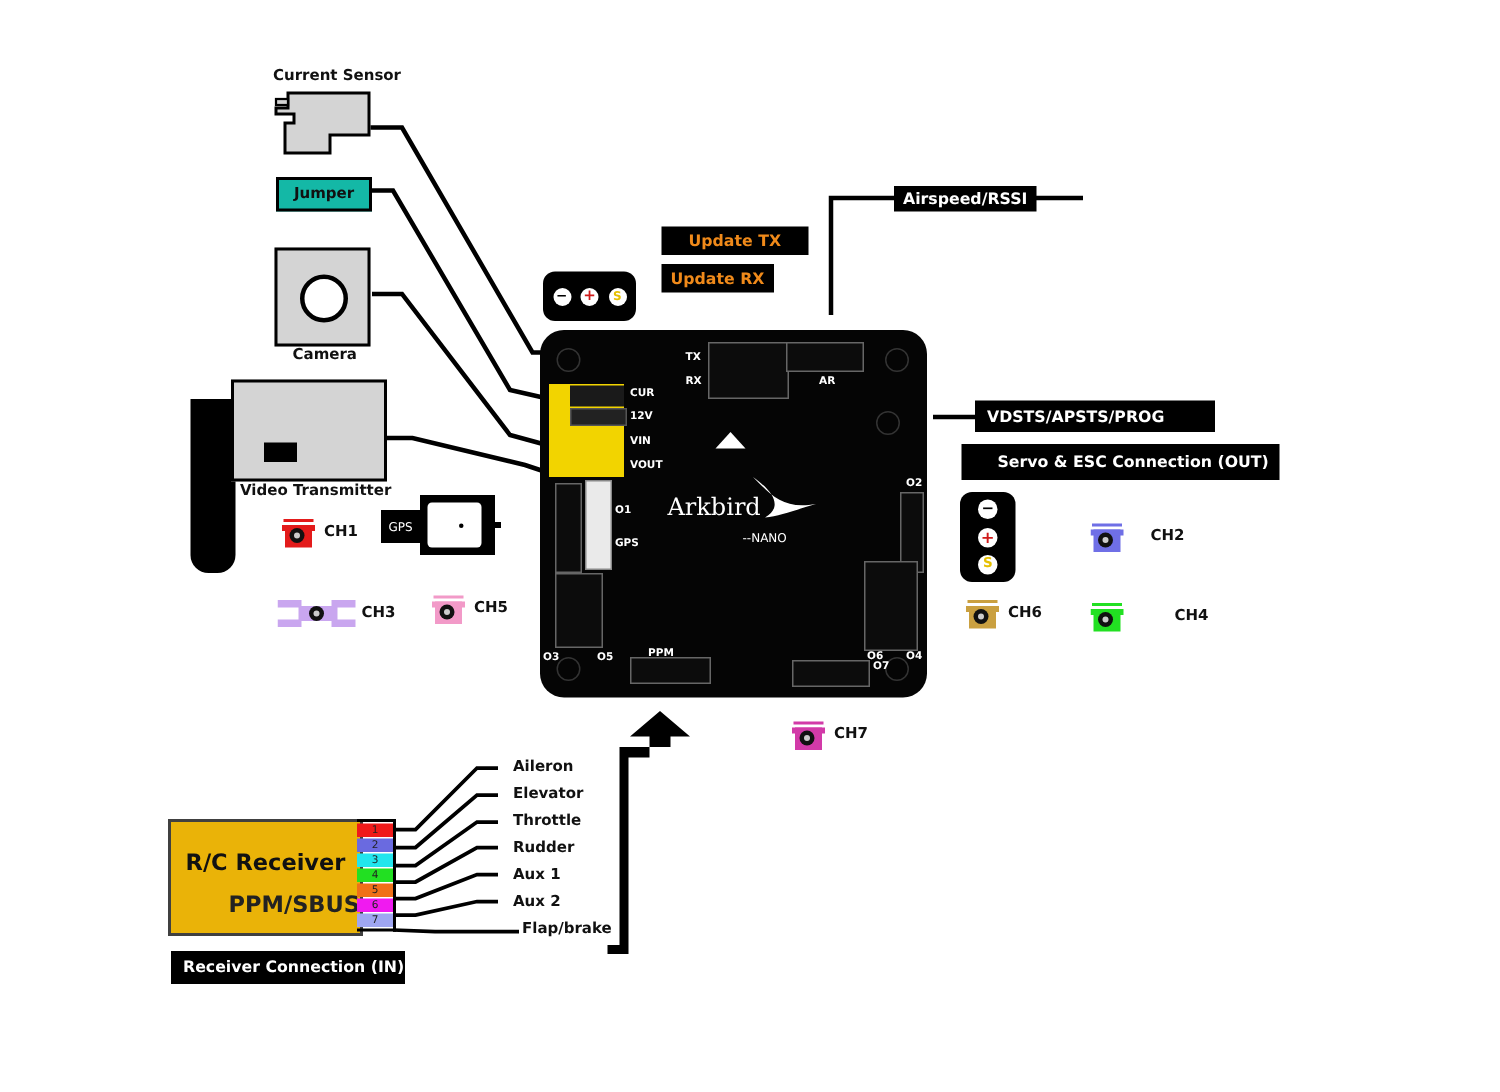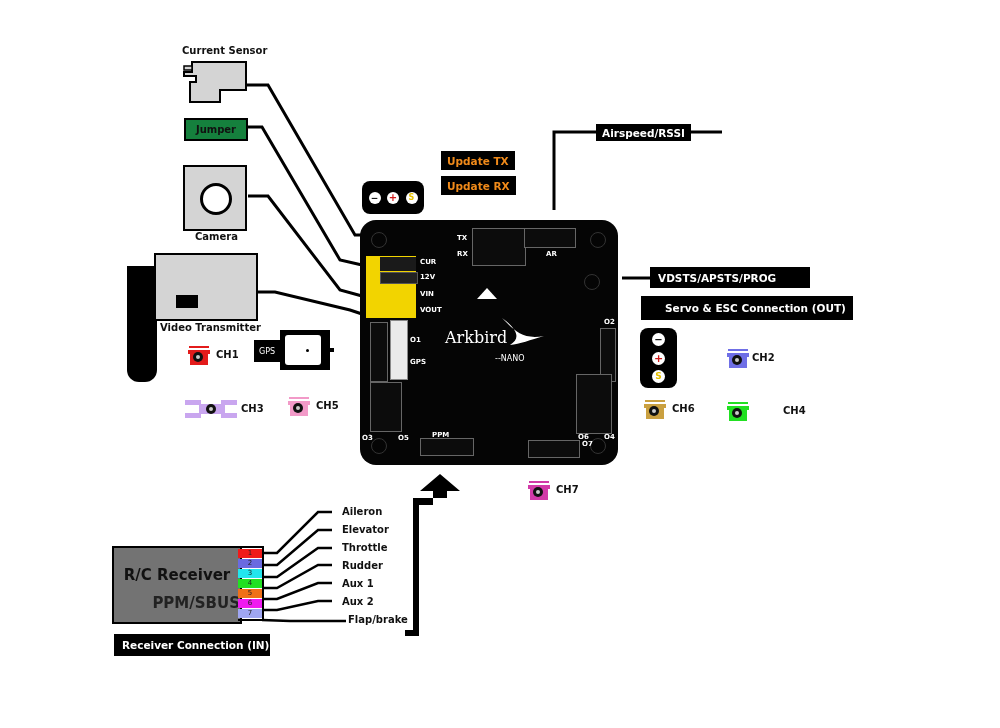--- a/index.html
+++ b/index.html
@@ -42,21 +42,21 @@
   <polygon points="408,630 416,630 416,498 447,498 447,491 460,491 440,474 420,491 433,491 433,505 416,505 416,630" fill="#000"></polygon>
   <path d="M405,633 L416,633 L416,498" stroke="#000" stroke-width="6" fill="none"></path>
 </svg>
 
 <div class="abs lbl" style="left:182px;top:45px;">Current Sensor</div>
 <svg class="abs" style="left:182px;top:60px" width="68" height="46">
   <path d="M10,2 H64 V30 H38 V42 H8 V22 H14 V16 H2 V12 H10 Z" fill="#d4d4d4" stroke="#000" stroke-width="2"></path>
   <rect x="2" y="6" width="8" height="4" fill="#d4d4d4" stroke="#000" stroke-width="1.5"></rect>
 </svg>
 
-<div class="abs" style="left:184px;top:118px;width:60px;height:19px;background:#15803d;border:2px solid #000;display:flex;align-items:center;justify-content:center;">
+<div class="abs" style="left:184px;top:118px;width:60px;height:19px;background:#14b8a6;border:2px solid #000;display:flex;align-items:center;justify-content:center;">
   <span class="lbl">Jumper</span>
 </div>
 
 <div class="abs" style="left:183px;top:165px;width:60px;height:62px;background:#d4d4d4;border:2px solid #000;">
   <div class="abs" style="left:15px;top:16px;width:26px;height:26px;border:3px solid #000;border-radius:50%;background:#fff;"></div>
 </div>
 <div class="abs lbl" style="left:195px;top:231px;">Camera</div>
 
 <div class="abs" style="left:127px;top:266px;width:30px;height:116px;background:#000;border-radius:0 0 12px 12px;"></div>
 <div class="abs" style="left:154px;top:253px;width:100px;height:64px;background:#d4d4d4;border:2px solid #000;">
@@ -77,21 +77,21 @@
       <rect x="0" y="6" width="22" height="4" fill="#e31b1b"></rect>
       <circle cx="10" cy="13" r="5" fill="#111"></circle>
       <circle cx="10" cy="13" r="2" fill="#ccc"></circle>
     </svg><span class="servo-ch abs" style="left:28px;top:5px;">CH1</span></div>
 <div id="servo-CH2" class="abs" style="left:727px;top:347px;"><svg width="24" height="22">
       <rect x="1" y="2" width="20" height="2" fill="#6f6fe6"></rect>
       <rect x="2" y="6" width="18" height="15" fill="#6f6fe6"></rect>
       <rect x="0" y="6" width="22" height="4" fill="#6f6fe6"></rect>
       <circle cx="10" cy="13" r="5" fill="#111"></circle>
       <circle cx="10" cy="13" r="2" fill="#ccc"></circle>
-    </svg><span class="servo-ch abs" style="left:25px;top:5px;">CH2</span></div>
+    </svg><span class="servo-ch abs" style="left:40px;top:5px;">CH2</span></div>
 <div id="servo-CH3" class="abs" style="left:185px;top:398px;"><svg width="54" height="22">
       <path d="M0,2 H16 V6 H36 V2 H52 V7 H40 V15 H52 V20 H36 V16 H16 V20 H0 V15 H14 V7 H0 Z" fill="#c9a6ef"></path>
       <circle cx="26" cy="11" r="5" fill="#111"></circle>
       <circle cx="26" cy="11" r="2" fill="#ccc"></circle>
     </svg><span class="servo-ch abs" style="left:56px;top:5px;">CH3</span></div>
 <div id="servo-CH4" class="abs" style="left:727px;top:400px;"><svg width="24" height="22">
       <rect x="1" y="2" width="20" height="2" fill="#22e022"></rect>
       <rect x="2" y="6" width="18" height="15" fill="#22e022"></rect>
       <rect x="0" y="6" width="22" height="4" fill="#22e022"></rect>
       <circle cx="10" cy="13" r="5" fill="#111"></circle>
@@ -112,21 +112,21 @@
       <circle cx="10" cy="13" r="2" fill="#ccc"></circle>
     </svg><span class="servo-ch abs" style="left:28px;top:5px;">CH6</span></div>
 <div id="servo-CH7" class="abs" style="left:528px;top:479px;"><svg width="24" height="22">
       <rect x="1" y="2" width="20" height="2" fill="#d23aa8"></rect>
       <rect x="2" y="6" width="18" height="15" fill="#d23aa8"></rect>
       <rect x="0" y="6" width="22" height="4" fill="#d23aa8"></rect>
       <circle cx="10" cy="13" r="5" fill="#111"></circle>
       <circle cx="10" cy="13" r="2" fill="#ccc"></circle>
     </svg><span class="servo-ch abs" style="left:28px;top:5px;">CH7</span></div>
 
-<div class="abs blk org" style="left:441px;top:151px;height:19px;padding:0 6px;">Update TX</div>
+<div class="abs blk org" style="left:441px;top:151px;height:19px;padding:0 18px;">Update TX</div>
 <div class="abs blk org" style="left:441px;top:176px;height:19px;padding:0 6px;">Update RX</div>
 
 <div class="abs" style="left:362px;top:181px;width:62px;height:33px;background:#000;border-radius:8px;display:flex;align-items:center;justify-content:space-evenly;">
   <span style="width:12px;height:12px;border-radius:50%;background:#fff;color:#000;font-size:9px;font-weight:bold;display:flex;align-items:center;justify-content:center;">−</span>
   <span style="width:12px;height:12px;border-radius:50%;background:#fff;color:#d01a1a;font-size:10px;font-weight:bold;display:flex;align-items:center;justify-content:center;">+</span>
   <span style="width:12px;height:12px;border-radius:50%;background:#fff;color:#e6c000;font-size:8px;font-weight:bold;display:flex;align-items:center;justify-content:center;">S</span>
 </div>
 
 <div class="abs board">
   <div class="abs hole" style="left:11px;top:12px;"></div>
@@ -178,21 +178,21 @@
 <div class="abs blk" style="left:596px;top:124px;height:17px;padding:0 6px;">Airspeed/RSSI</div>
 <div class="abs blk" style="left:650px;top:267px;width:152px;height:21px;padding-left:8px;">VDSTS/APSTS/PROG</div>
 <div class="abs blk" style="left:641px;top:296px;width:188px;height:24px;padding-left:24px;">Servo &amp; ESC Connection (OUT)</div>
 
 <div class="abs" style="left:640px;top:328px;width:37px;height:60px;background:#000;border-radius:8px;display:flex;flex-direction:column;align-items:center;justify-content:space-evenly;">
   <span style="width:13px;height:13px;border-radius:50%;background:#fff;color:#000;font-size:10px;font-weight:bold;display:flex;align-items:center;justify-content:center;">−</span>
   <span style="width:13px;height:13px;border-radius:50%;background:#fff;color:#d01a1a;font-size:11px;font-weight:bold;display:flex;align-items:center;justify-content:center;">+</span>
   <span style="width:13px;height:13px;border-radius:50%;background:#fff;color:#e6c000;font-size:9px;font-weight:bold;display:flex;align-items:center;justify-content:center;">S</span>
 </div>
 
-<div class="abs" style="left:112px;top:546px;width:126px;height:74px;background:#737373;border:2px solid #000000;">
+<div class="abs" style="left:112px;top:546px;width:126px;height:74px;background:#eab308;border:2px solid #404040;">
   <div class="abs" style="left:0;top:18px;width:126px;text-align:center;font-weight:bold;font-size:15px;color:#111;">R/C Receiver</div>
   <div class="abs" style="left:0;top:46px;width:126px;text-align:right;font-weight:bold;font-size:15px;color:#222;">PPM/SBUS</div>
 </div>
 <div id="rx-channels" class="abs" style="left:238px;top:546px;width:24px;border:2px solid #000;border-left:none;">
     <div style="height: 9px; margin: 1px 0px; background: rgb(240, 26, 26); color: rgb(34, 34, 34); font-size: 7px; line-height: 9px; text-align: center;">1</div>
     <div style="height: 9px; margin: 1px 0px; background: rgb(106, 106, 224); color: rgb(34, 34, 34); font-size: 7px; line-height: 9px; text-align: center;">2</div>
     <div style="height: 9px; margin: 1px 0px; background: rgb(34, 230, 238); color: rgb(34, 34, 34); font-size: 7px; line-height: 9px; text-align: center;">3</div>
     <div style="height: 9px; margin: 1px 0px; background: rgb(34, 224, 34); color: rgb(34, 34, 34); font-size: 7px; line-height: 9px; text-align: center;">4</div>
     <div style="height: 9px; margin: 1px 0px; background: rgb(240, 112, 24); color: rgb(34, 34, 34); font-size: 7px; line-height: 9px; text-align: center;">5</div>
     <div style="height: 9px; margin: 1px 0px; background: rgb(240, 26, 240); color: rgb(34, 34, 34); font-size: 7px; line-height: 9px; text-align: center;">6</div>

